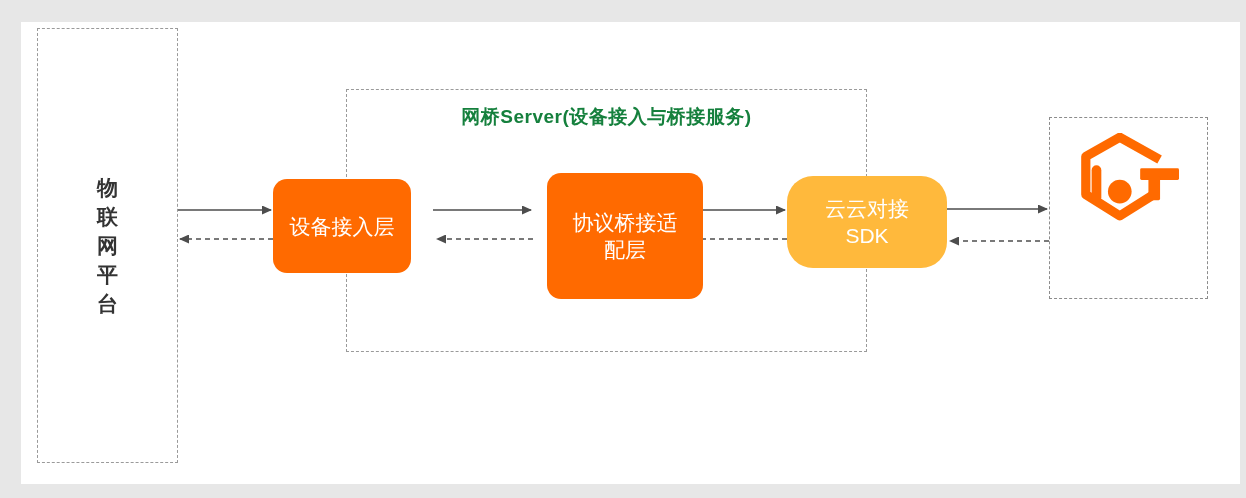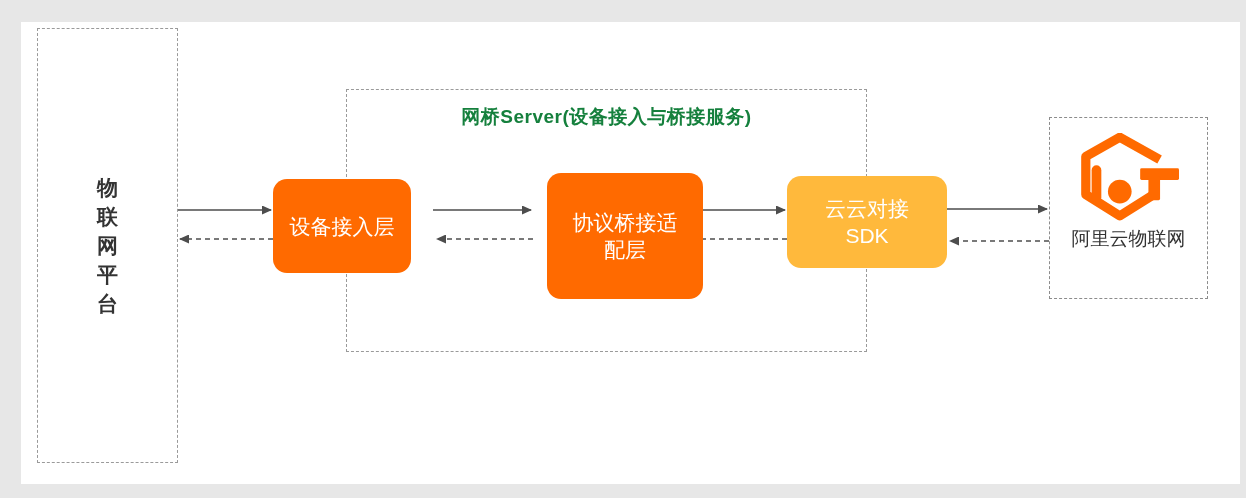--- a/index.html
+++ b/index.html
@@ -49,21 +49,21 @@
     font-size:19px;line-height:24px;font-weight:500;color:#333;
   }
   
   .node{
     position:absolute;border-radius:14px;
     display:flex;flex-direction:column;align-items:center;justify-content:center;
     color:#fff;font-size:21px;line-height:27px;text-align:center;
     z-index:3;
   }
   .node-orange{background:#FF6A00;}
-  .node-amber{background:#FFB93C;}
+  .node-amber{background:#FFB93C;border-radius:26px;}
   .node-device{left:252px;top:157px;width:138px;height:94px;}
   .node-protocol{left:526px;top:151px;width:156px;height:126px;}
   .node-sdk{left:766px;top:154px;width:160px;height:92px;}
   
   .arrows{
     position:absolute;left:0;top:0;width:1219px;height:462px;
     z-index:2;pointer-events:none;
   }
 </style>
 </head>
@@ -127,17 +127,16 @@
 
       <rect x="63" y="36" width="40" height="12" rx="1.5" fill="#FF6A00"></rect>
 
       <rect x="71.5" y="44" width="12" height="25" rx="1.5" fill="#FF6A00"></rect>
 
       <rect x="13" y="33" width="10" height="38" rx="5" fill="#FF6A00"></rect>
 
       <circle cx="42" cy="60" r="12.2" fill="#FF6A00"></circle>
     </svg>
     <div class="aliyun-label">
-      <div>阿里云物联网</div>
     </div>
   </div>
 
 </div>
 
 </body></html>

